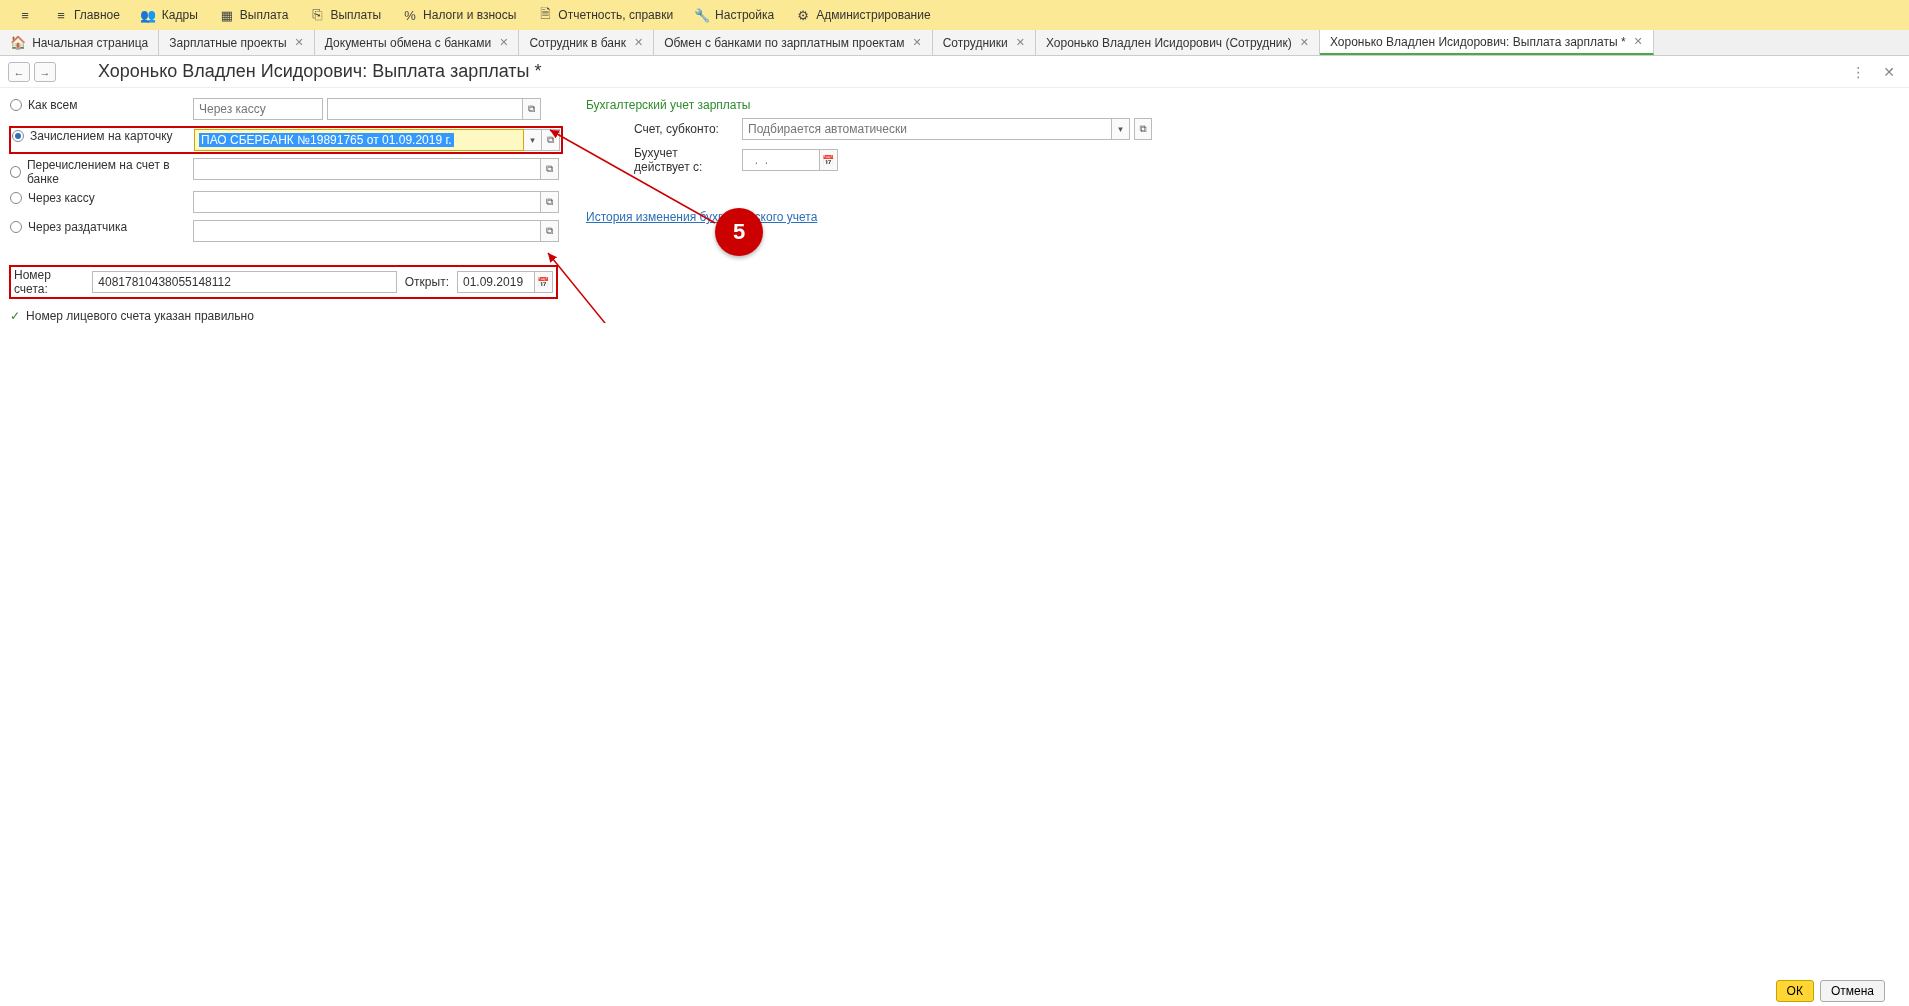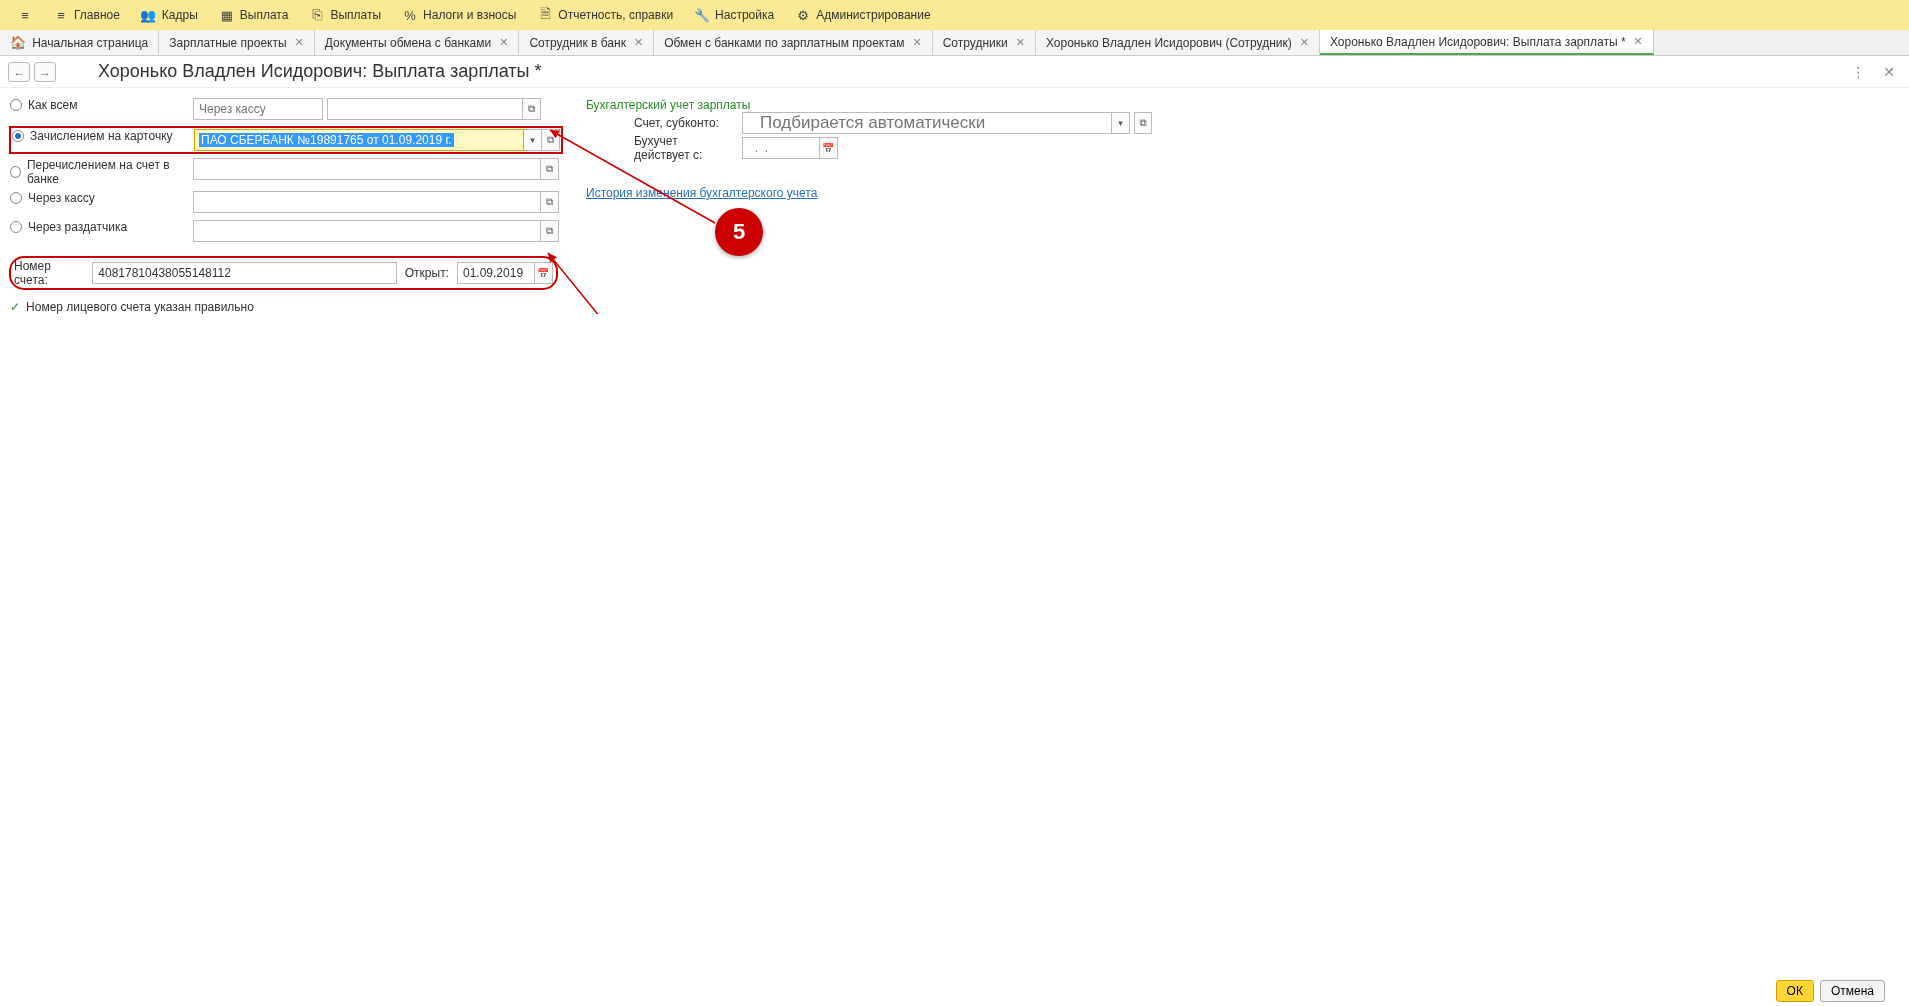--- a/index.html
+++ b/index.html
@@ -39,25 +39,25 @@
 .field.mini { width: 140px; }
 .inp-btn { width: 18px; height: 22px; border: 1px solid #bbb; border-left: none; background: #fafafa; display: flex; align-items: center; justify-content: center; cursor: pointer; font-size: 10px; color: #555; }
 .dd-btn { width: 18px; height: 22px; border: 1px solid #bbb; border-left: none; background: #fafafa; display: flex; align-items: center; justify-content: center; cursor: pointer; font-size: 9px; color: #555; }
 
 .highlighted-row1 { outline: 2px solid #cc0000; outline-offset: -1px; padding: 2px; }
 
 .sel-field { height: 22px; width: 330px; border: 1px solid #d9a300; background: #fef9c3; padding: 2px 4px; display: flex; align-items: center; }
 .sel-text { background: #3399ff; color: #fff; padding: 0 2px; font-size: 12px; }
 
 
-.right-col { display: flex; flex-direction: column; min-width: 510px; }
+.right-col { display: flex; flex-direction: column; gap: 6px; min-width: 510px; }
 .accounting-title { color: #2e8b2e; font-size: 12px; }
 .right-row { display: flex; align-items: center; gap: 8px; margin-left: 48px; }
 .right-label { width: 100px; }
-.wide-field { width: 370px; height: 22px; border: 1px solid #bbb; background: #fff; padding: 0 17px; font-size: 17px; color: #aaa; }
+.wide-field { width: 370px; height: 22px; border: 1px solid #bbb; background: #fff; padding: 0 5px; font-size: 12px; color: #aaa; }
 .link { color: #2b6fb6; text-decoration: underline; cursor: pointer; }
 
 
 .account-box { display: flex; align-items: center; gap: 8px; outline: 2px solid #cc0000; outline-offset: -1px; padding: 2px 4px; width: 547px; margin-top: 2px; }
 .account-valid { display: flex; align-items: center; gap: 6px; margin-top: 6px; }
 .check-icon { color: #2e8b2e; }
 
 
 .badge { position: absolute; width: 48px; height: 48px; border-radius: 50%; background: #cc0000; color: #fff; font-size: 22px; font-weight: bold; display: flex; align-items: center; justify-content: center; box-shadow: 0 2px 4px rgba(0,0,0,0.3); z-index: 10; }
 .badge5 { left: 715px; top: 120px; }
@@ -213,21 +213,21 @@
       <div class="radio-cell">
         <span class="radio"></span>
         <span>Через раздатчика</span>
       </div>
       <div class="value-cell">
         <input class="field main" style="width: 348px;">
         <div class="inp-btn">⧉</div>
       </div>
     </div>
 
-    <div class="account-box" style="margin-top:8px;border-radius:14px;">
+    <div class="account-box" style="margin-top:17px;">
       <span>Номер счета:</span>
       <input class="field" style="width: 320px;" value="40817810438055148112">
       <span>Открыт:</span>
       <div class="value-cell">
         <input class="field" style="width: 78px;" value="01.09.2019">
         <div class="inp-btn">
           <span>📅</span>
         </div>
       </div>
     </div>

